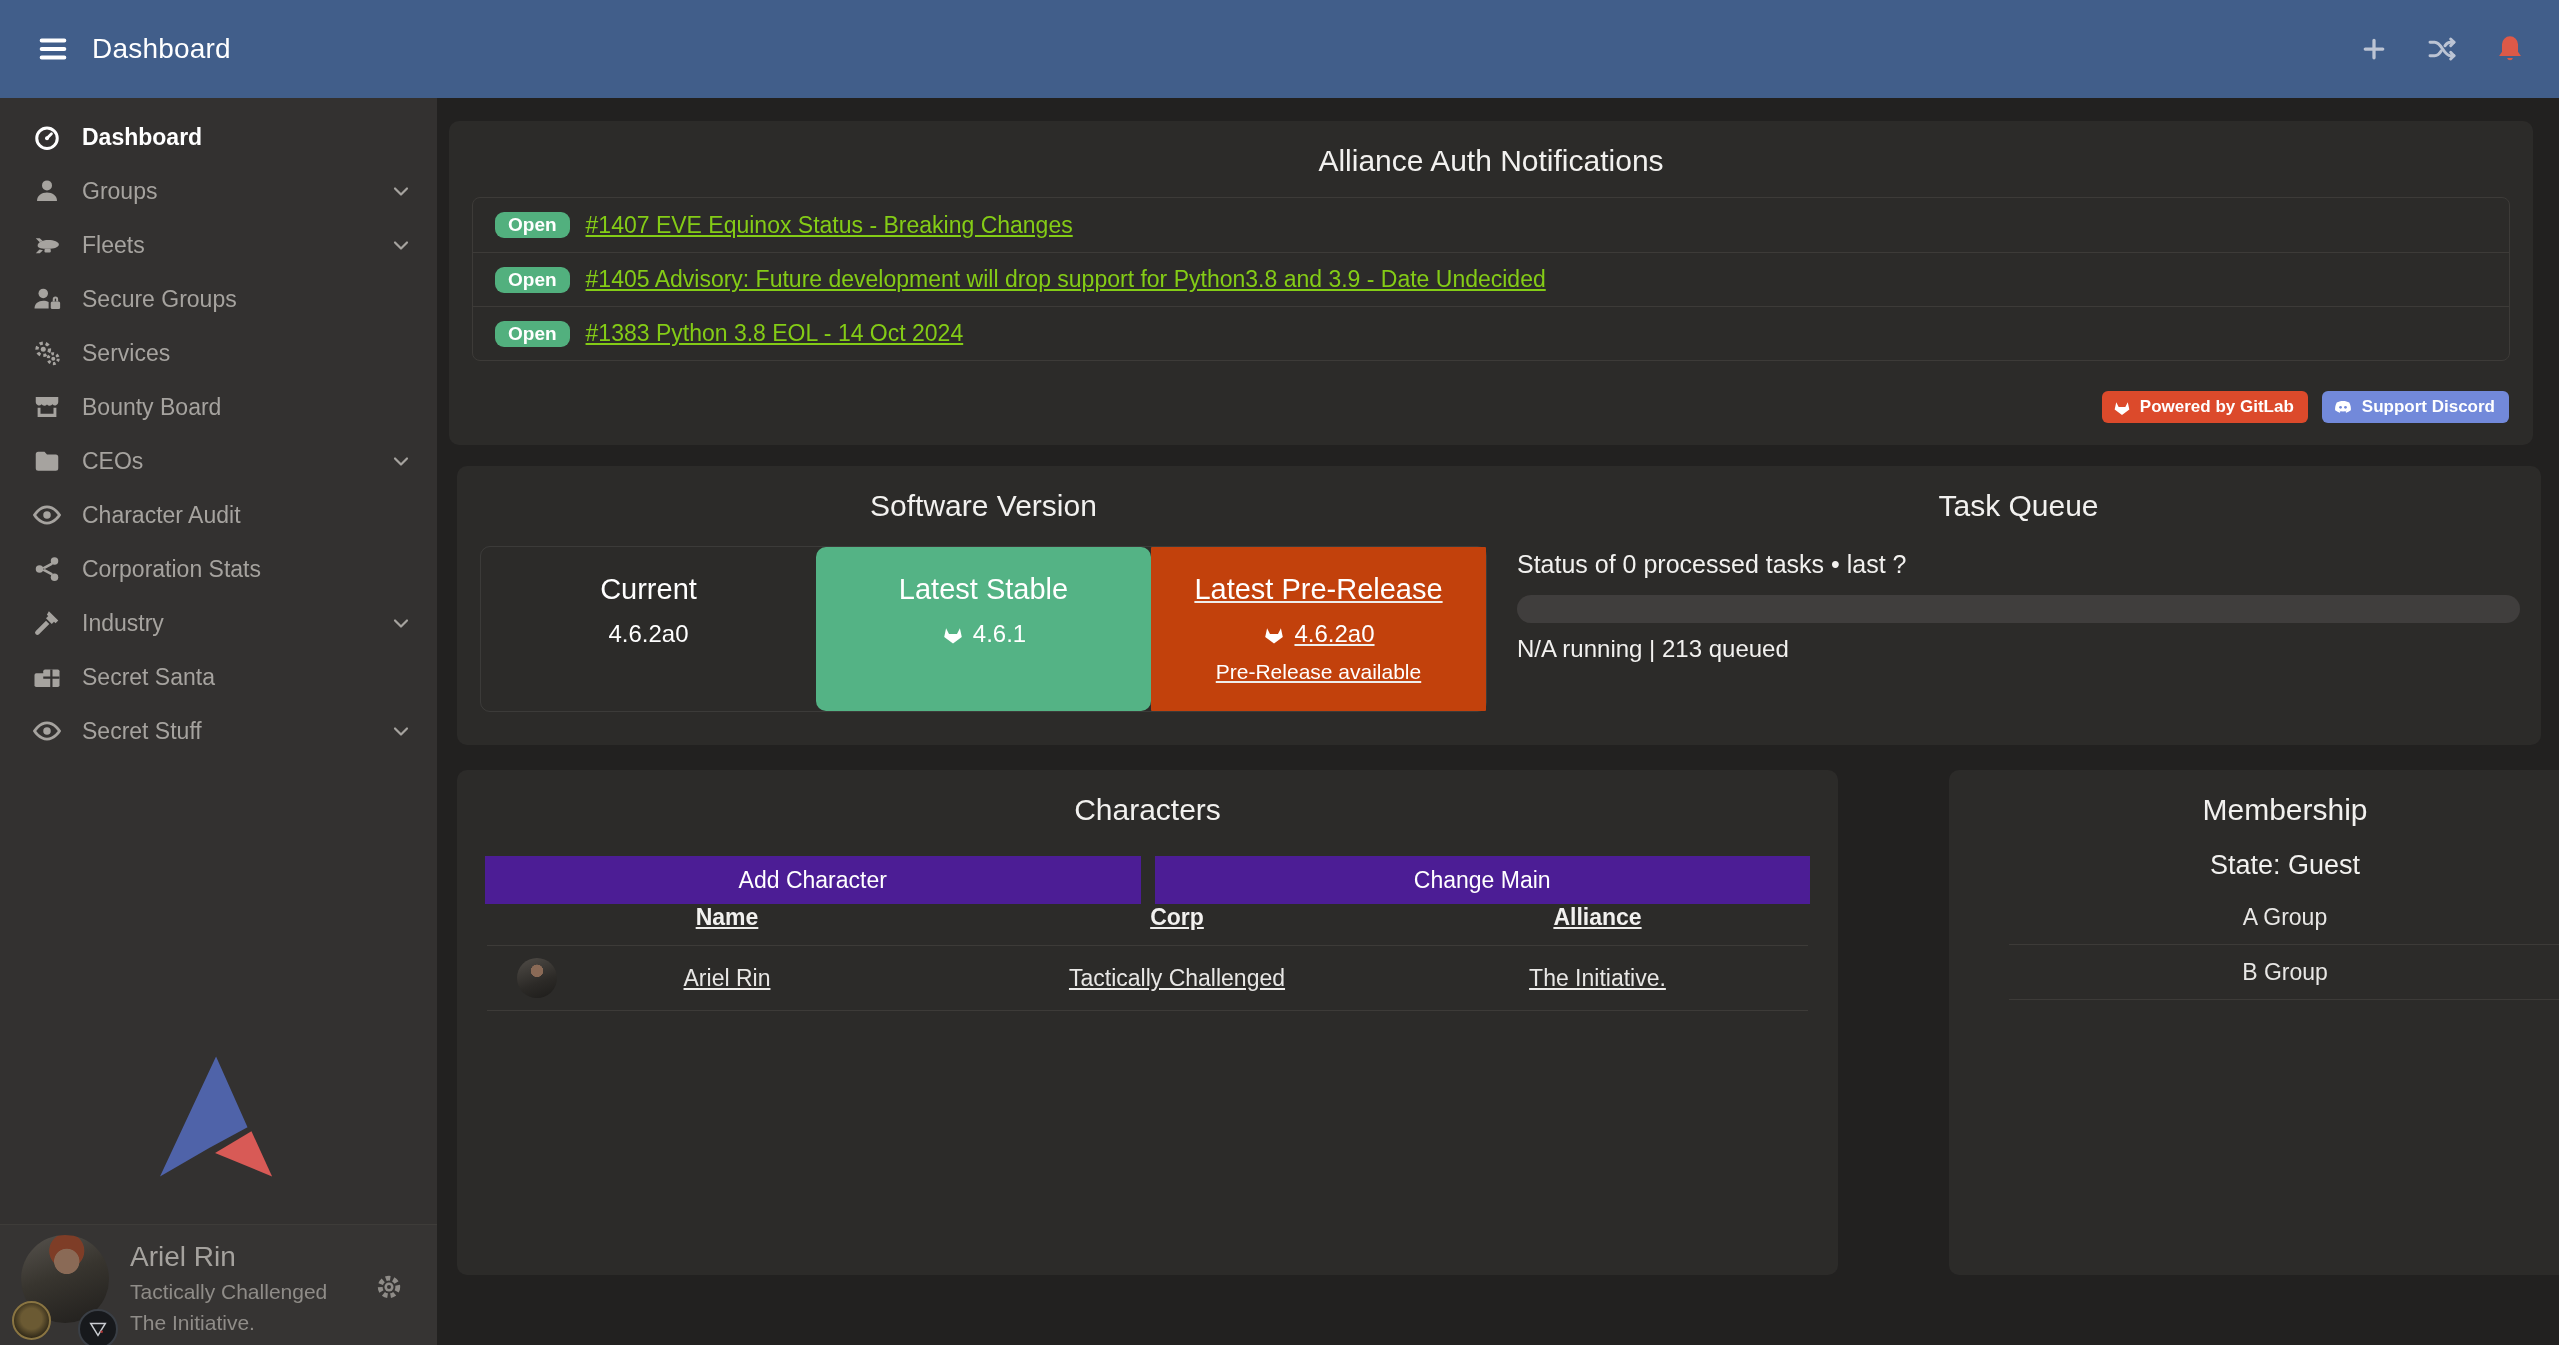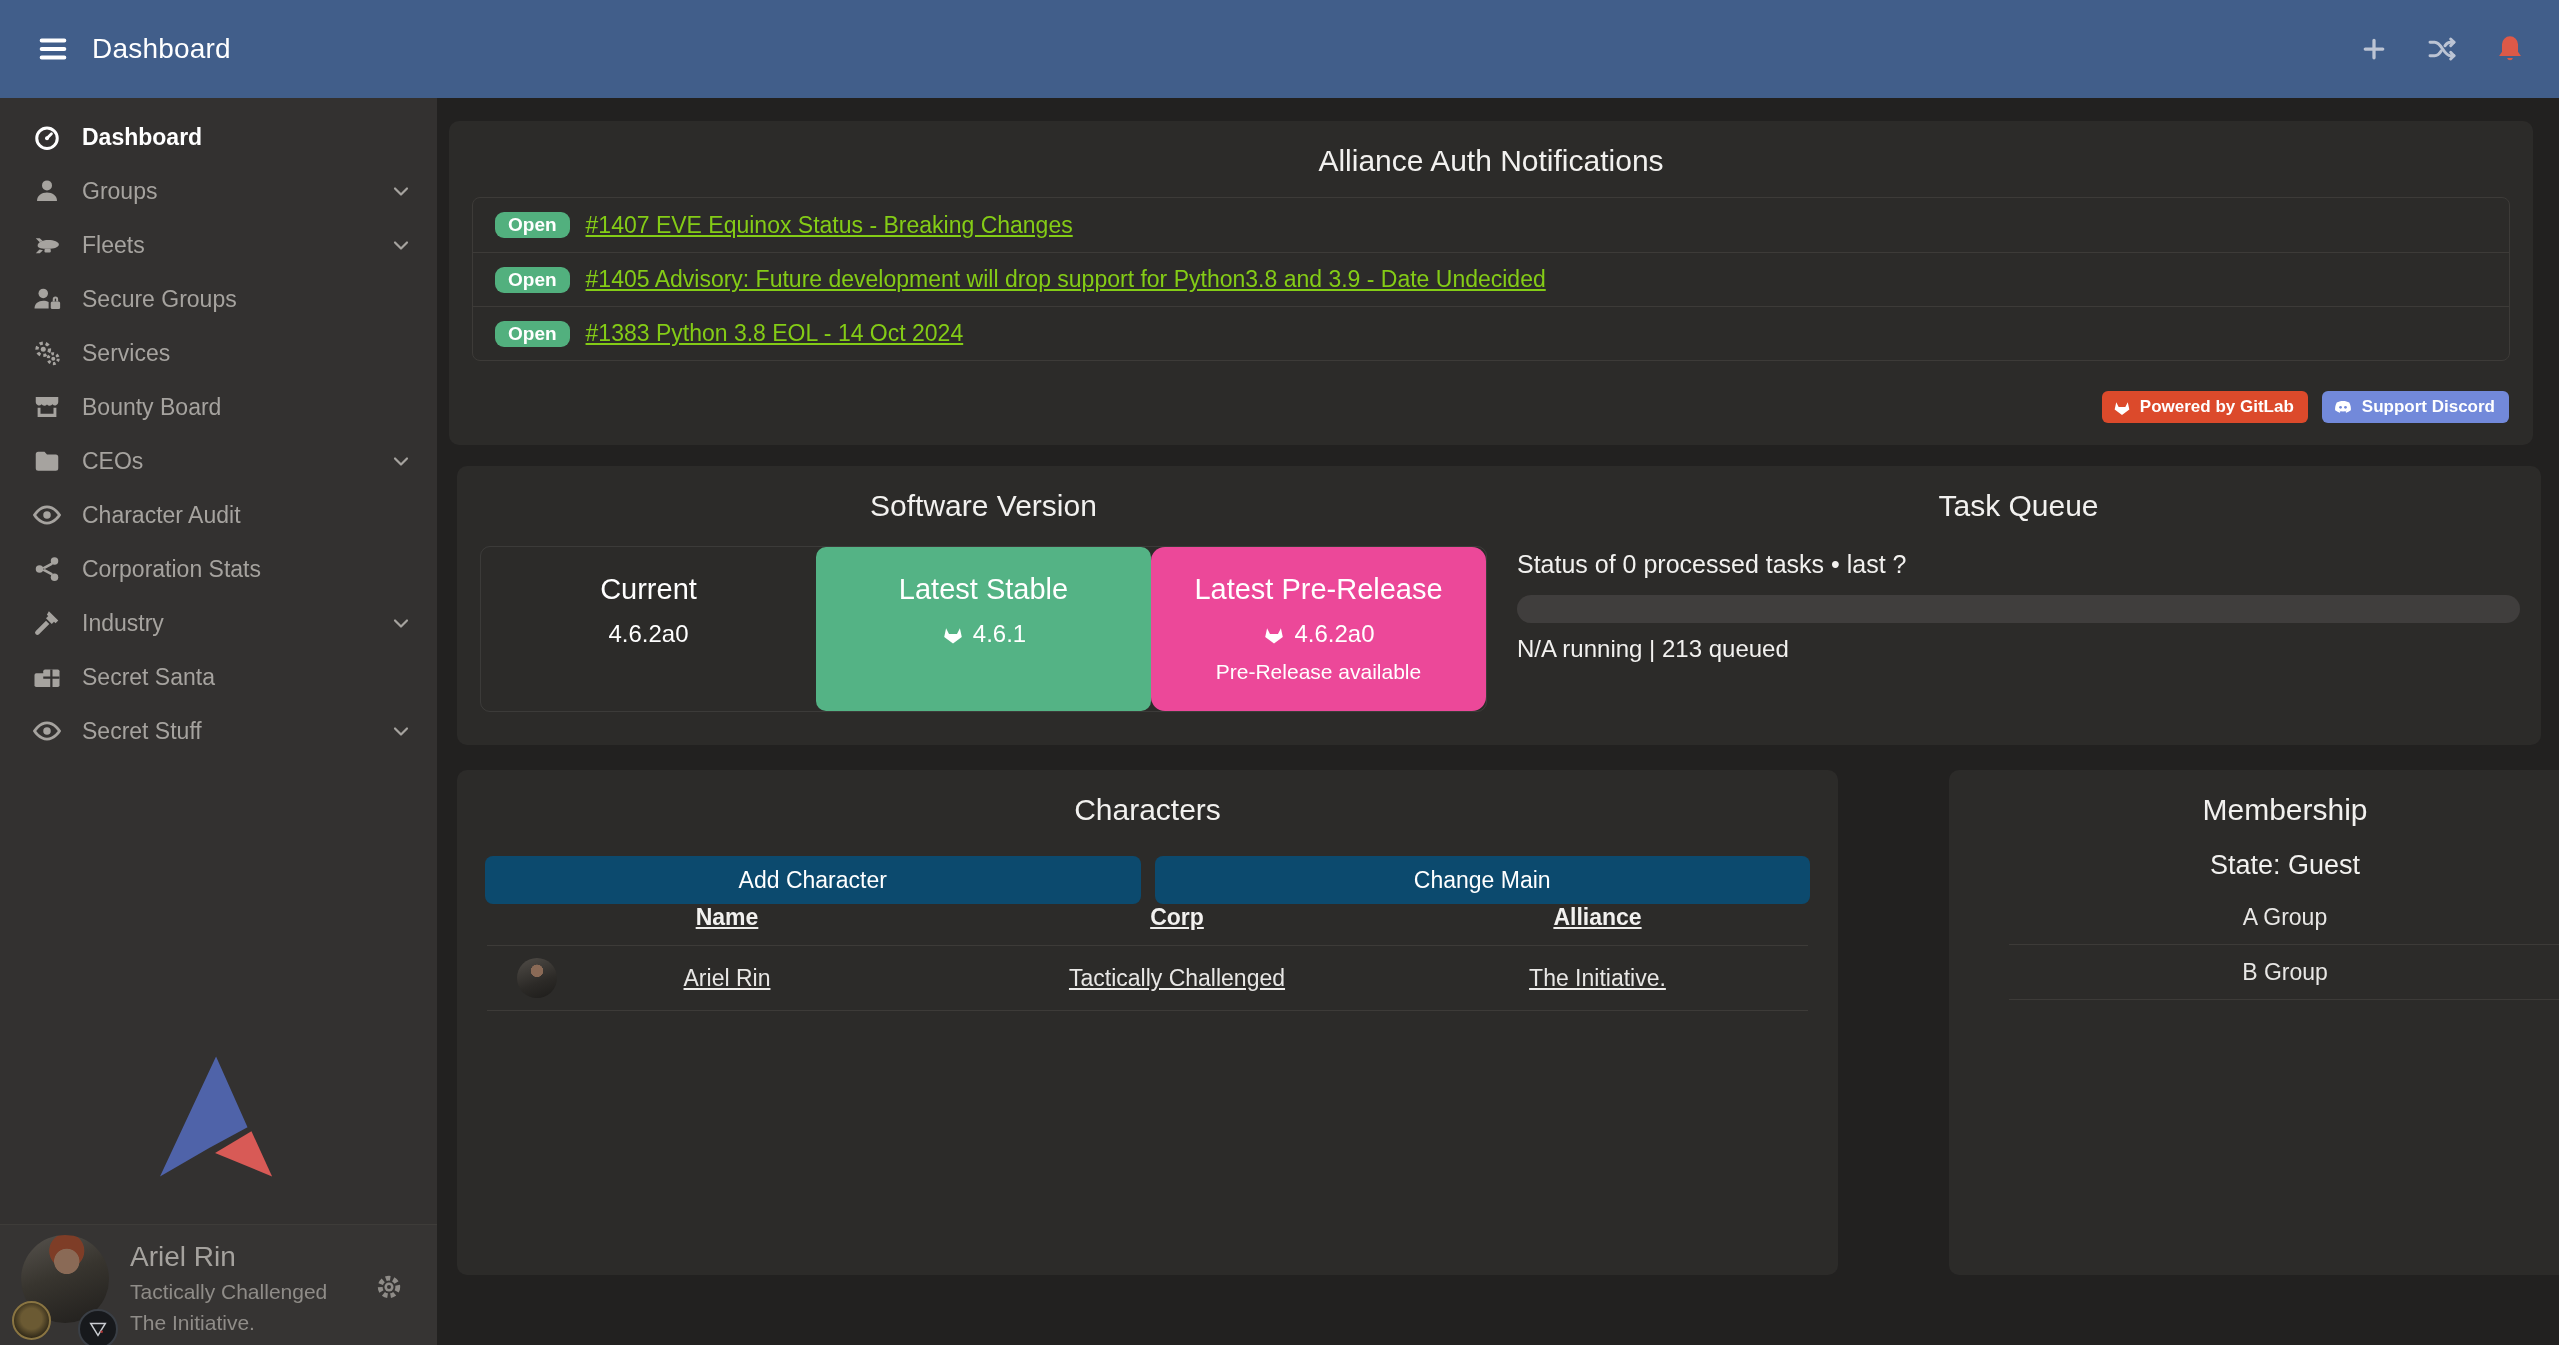--- a/index.html
+++ b/index.html
@@ -69,33 +69,33 @@
   .shield-badge.gitlab { background:#dc4a2b; }
   .shield-badge.discord { background:#7289da; }
 
   .card-sw { left:20px; top:368px; width:2084px; height:279px; display:flex; }
   .sw-left { width:1030px; padding-left:23px; }
   .sw-right { flex:1; padding:0 21px 0 30px; }
   .ver-group { margin-top:22px; height:166px; display:grid; grid-template-columns:1fr 1fr 1fr;
                border:1px solid rgba(255,255,255,0.08); border-radius:10px; }
   .ver-box { text-align:center; padding-top:26px; }
   .ver-box.stable { background:#54b385; border-radius:10px; }
-  .ver-box.prerelease { background:#ec4899; border-radius:14px; }
+  .ver-box.prerelease { background:#c2410c; border-radius:1px;text-decoration:underline; }
   .ver-label { font-size:29px; color:#ffffff; }
   .ver-value { font-size:24px; color:#ffffff; margin-top:14px; display:flex; justify-content:center;
                align-items:center; gap:8px; }
   .ver-note { font-size:21px; color:#ffffff; margin-top:12px; }
   .tq-status { margin-top:26px; font-size:25px; color:#f2f1ef; }
   .tq-track { margin-top:16px; height:28px; border-radius:14px; background:#403e3d; overflow:hidden; }
   .tq-fill { height:100%; background:#54b385; width:0; }
   .tq-queue { margin-top:12px; font-size:24px; color:#f2f1ef; }
 
   .card-chars { left:20px; top:672px; width:1381px; height:505px; }
   .char-btns { margin-top:28px; padding:0 28px; display:grid; grid-template-columns:1fr 1fr; gap:14px; }
-  .btn-primary { height:48px; background:#0c4a6e; border:none; border-radius:8px; color:#ffffff;
+  .btn-primary { height:48px; background:#4c1d95; border:none; border-radius:0; color:#ffffff;
                  font-size:23px; font-family:inherit; cursor:pointer; }
   .char-table { padding:0 30px;text-decoration:underline; }
   .char-head { display:grid; grid-template-columns:480px 420px 1fr; font-size:23px; font-weight:bold;
                color:#f2f1ef; text-align:center; padding-bottom:14px; }
   .char-row { display:grid; grid-template-columns:480px 420px 1fr; align-items:center; height:66px;
               border-top:1px solid #3d3b38; border-bottom:1px solid #3d3b38; font-size:23px;
               color:#e8e7e5; text-align:center; }
   .cell-name { position:relative; }
   .avatar-sm { position:absolute; left:30px; top:50%; transform:translateY(-50%); width:40px; height:40px;
                border-radius:50%;

